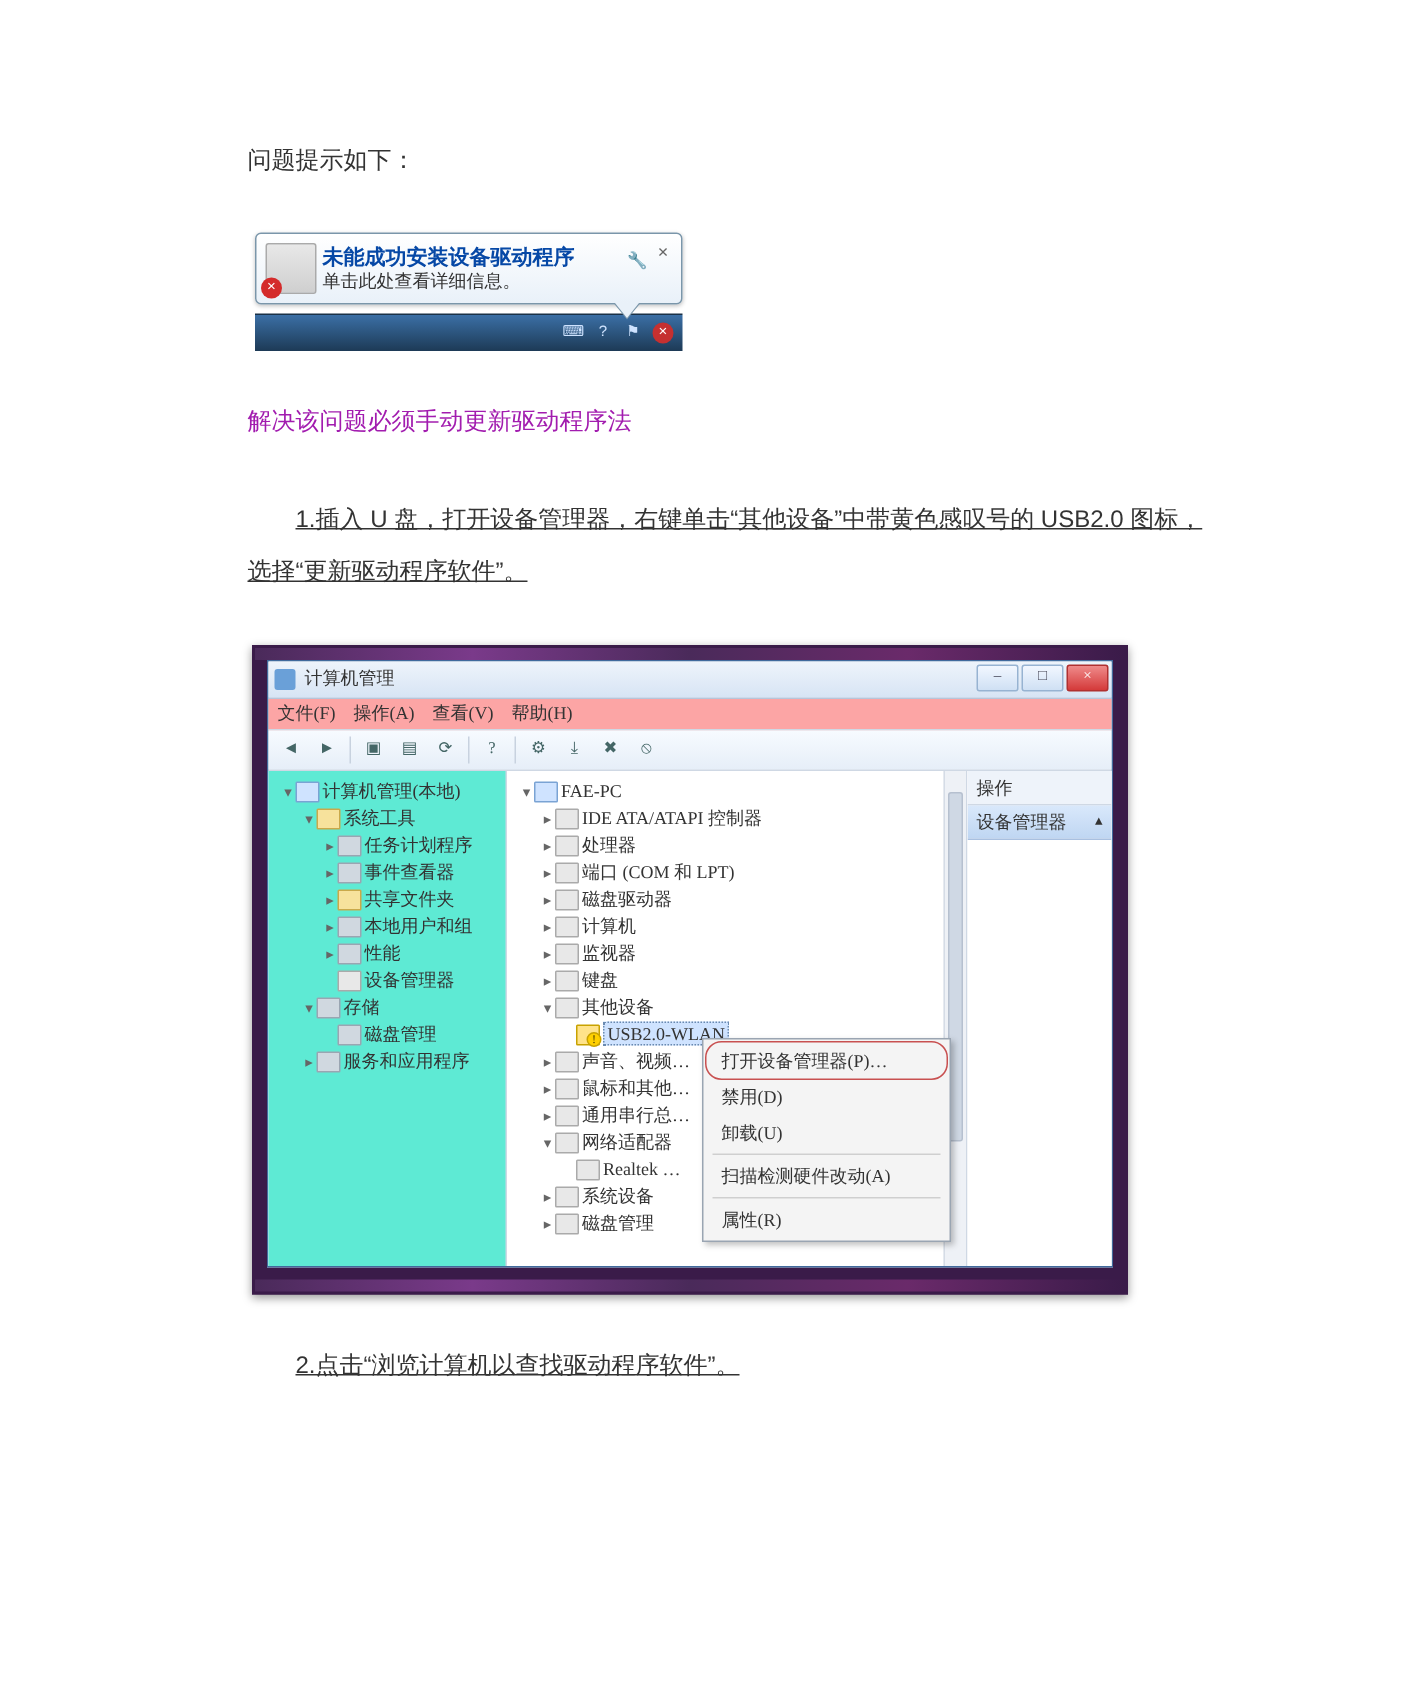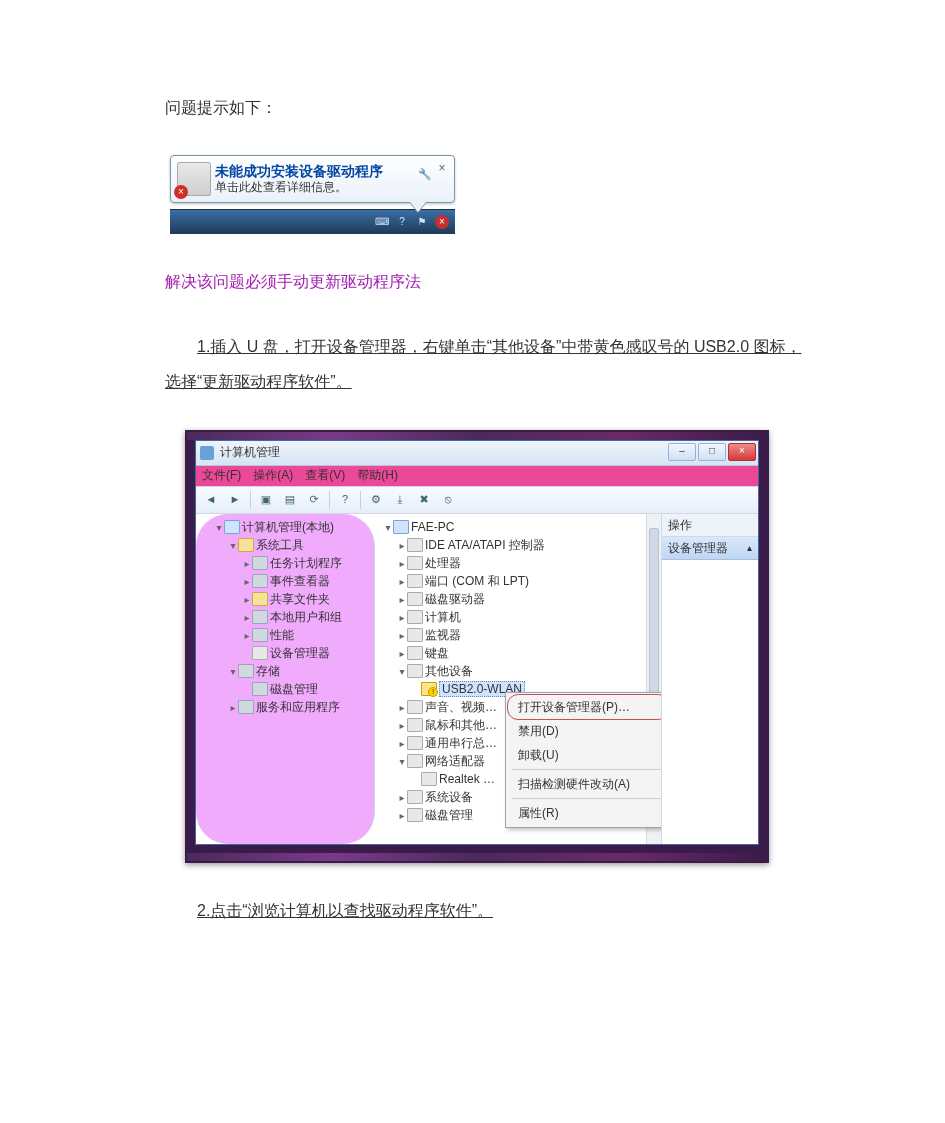--- a/index.html
+++ b/index.html
@@ -129,24 +129,25 @@
   }
   .taskbar .err-icon {
     background: #c53030;
     border-radius: 50%;
     color: #fff;
   }
 
   
   .mmc-frame {
     width: 580px;
-    margin: 0 0 30px 20px;
+    margin: 0 0 30px 3px;
     border: 2px solid #3a1b49;
     background: #3a1b49;
     box-shadow: 0 2px 6px rgba(0,0,0,.4);
+    font-family: Liberation Serif, serif;
   }
   .mmc-frame .decor {
     height: 8px;
     background: linear-gradient(90deg,#4a2a5a,#7a3a8a,#4a2a5a,#6a2a6a,#3a1b49);
   }
   .mmc-window {
     margin: 0 8px 8px 8px;
     background: #f3f6fb;
     border: 1px solid #416a9c;
   }
@@ -183,21 +184,21 @@
     color: #445;
     border-radius: 2px;
   }
   .mmc-title .win-close {
     background: linear-gradient(#ef8a8a,#d43a3a);
     border-color: #b03030;
     color: #fff;
   }
   .mmc-menu {
     height: 20px;
-    background: #ec4899;
+    background: #fca5a5;
     border-bottom: 1px solid #cfd8e4;
     font-size: 12px;
     display: flex;
     align-items: center;
     gap: 12px;
     padding: 0 6px;
   }
   .mmc-tool {
     height: 26px;
     background: linear-gradient(#f7fbff,#e6eef8);
@@ -229,23 +230,22 @@
   }
   .pane {
     overflow: hidden;
     font-size: 12px;
     line-height: 1.5;
     position: relative;
   }
   .pane-left {
     width: 150px;
     border-right: 1px solid #cfd8e4;
-    background: #f0abfc;
-    padding: 4px 14px;
-    border-radius: 32px;
+    background: #5eead4;
+    padding: 4px 4px;
   }
   .pane-mid {
     flex: 1;
     border-right: 1px solid #cfd8e4;
     background: #fff;
     padding: 4px 4px;
     position: relative;
   }
   .pane-right {
     width: 96px;

